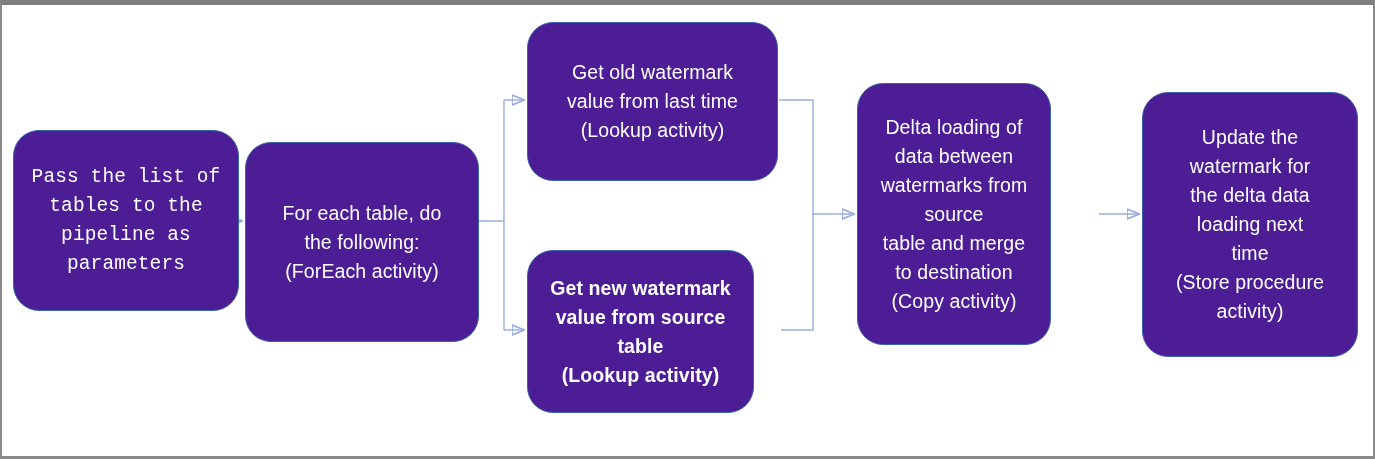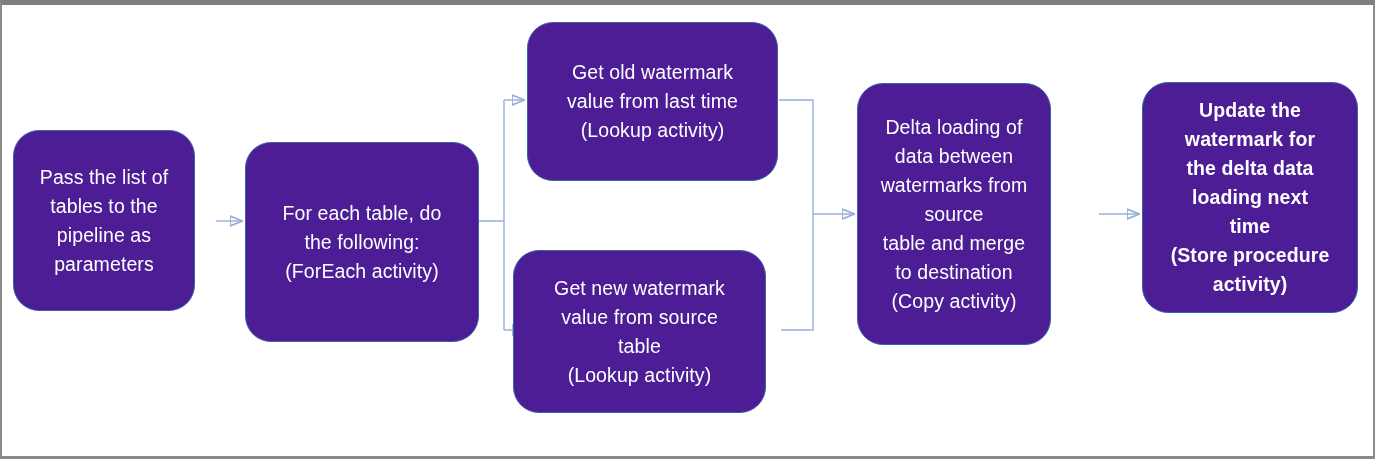--- a/index.html
+++ b/index.html
@@ -65,47 +65,47 @@
     <path d="M479,221 L504,221 M504,100 L504,330"></path>
     <path d="M504,100 L524,100" marker-end="url(#arrow)"></path>
     <path d="M504,330 L524,330" marker-end="url(#arrow)"></path>
 
     <path d="M779,100 L813,100 L813,330 L781,330"></path>
     <path d="M813,214 L854,214" marker-end="url(#arrow)"></path>
 
     <line x1="1099" y1="214" x2="1139" y2="214" marker-end="url(#arrow)"></line>
   </svg>
 
-  <div class="node" style="left:13px;  top:130px; width:182px; height:181px;">Pass the list of
+  <div class="node" style="left:13px;  top:130px; width:226px; height:181px;font-family:Liberation Mono, monospace;">Pass the list of
 tables to the
 pipeline as
 parameters</div>
 
   <div class="node" style="left:245px; top:118px; width:234px; height:200px;margin-top:24px;">For each table, do
 the following:
 (ForEach activity)</div>
 
   <div class="node" style="left:527px; top:22px;  width:251px; height:159px;">Get old watermark
 value from last time
 (Lookup activity)</div>
 
-  <div class="node" style="left:513px; top:250px; width:253px; height:163px;">Get new watermark
+  <div class="node" style="left:527px; top:250px; width:227px; height:163px;font-weight:bold;">Get new watermark
 value from source
 table
 (Lookup activity)</div>
 
   <div class="node" style="left:857px; top:83px;  width:194px; height:262px;">Delta loading of
 data between
 watermarks from
 source
 table and merge
 to destination
 (Copy activity)</div>
 
-  <div class="node" style="left:1142px; top:82px; width:216px; height:231px;font-weight:bold;">Update the
+  <div class="node" style="left:1142px; top:92px; width:216px; height:265px;">Update the
 watermark for
 the delta data
 loading next
 time
 (Store procedure
 activity)</div>
 
   <div class="frame"></div>
 </div>
 

